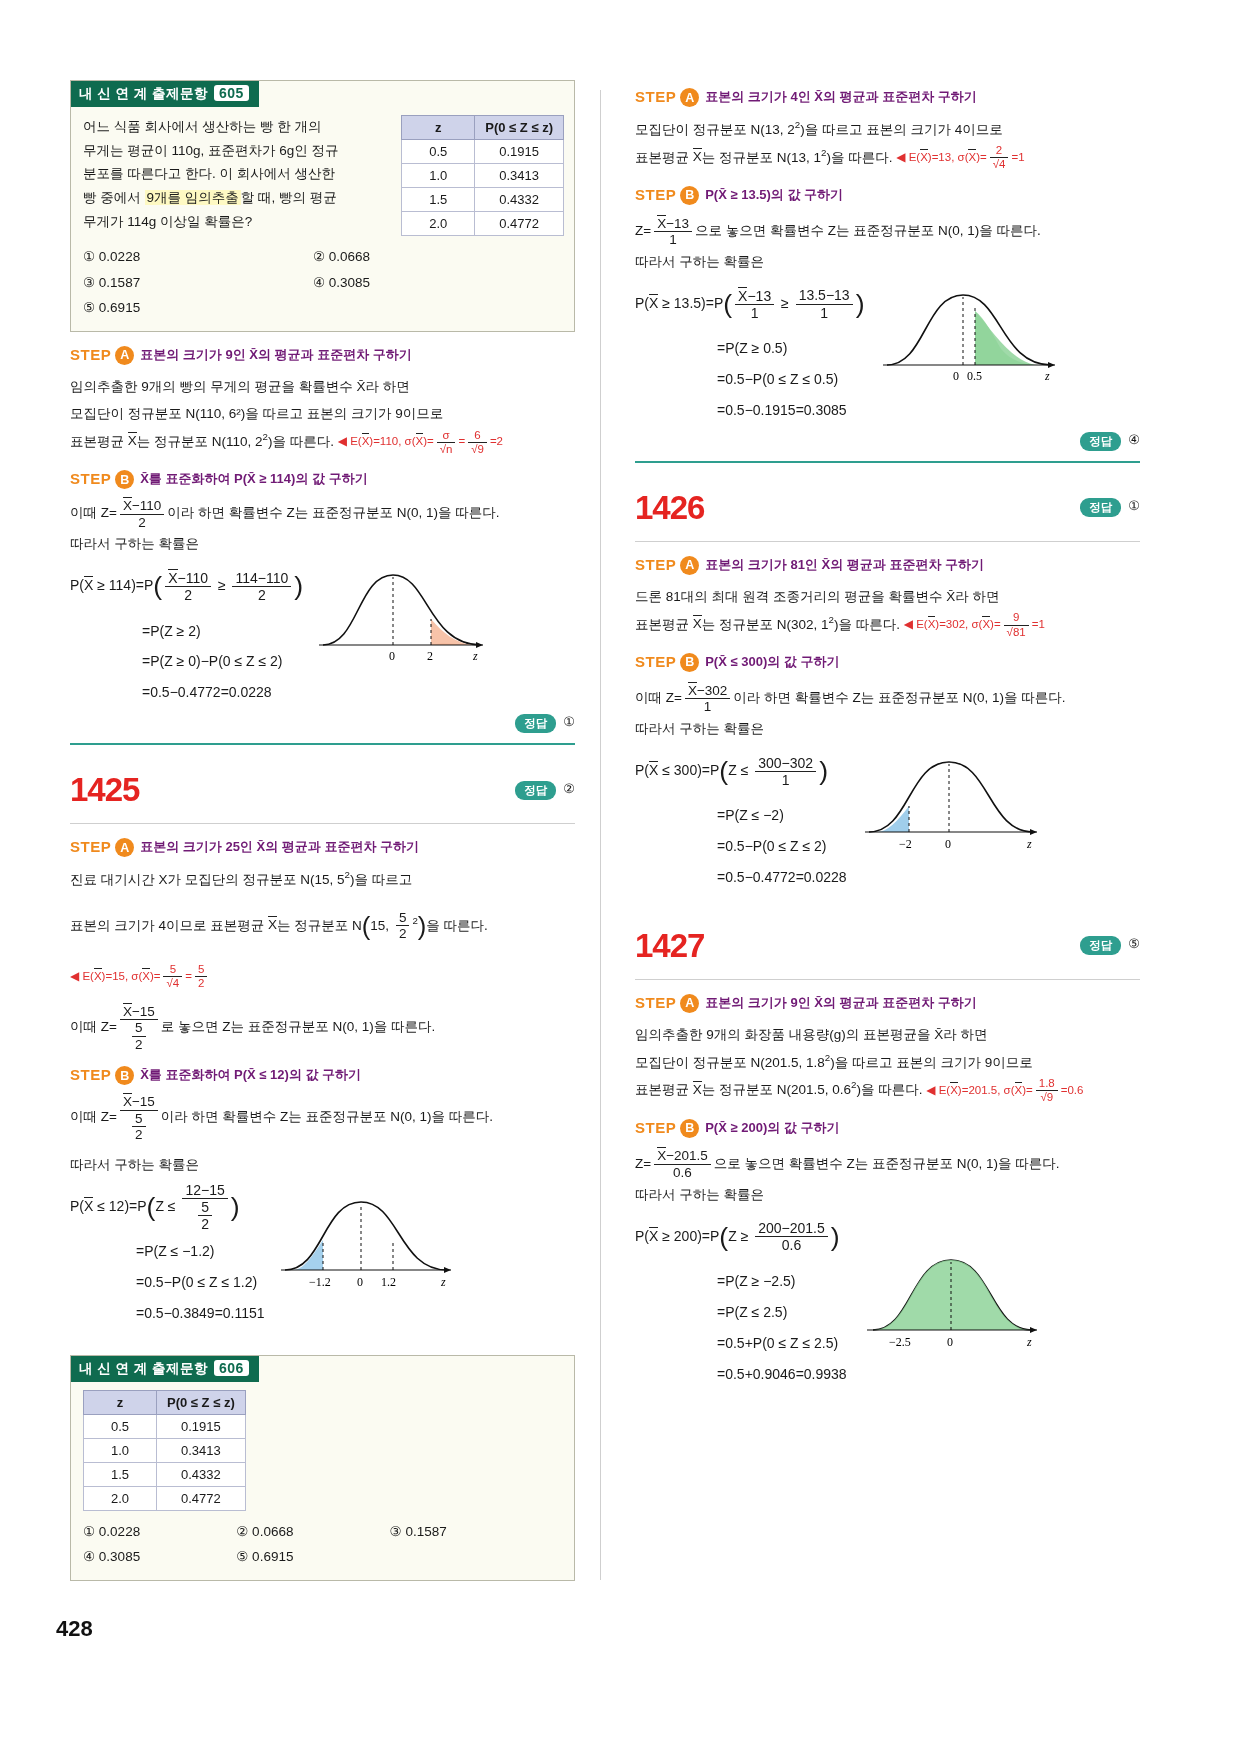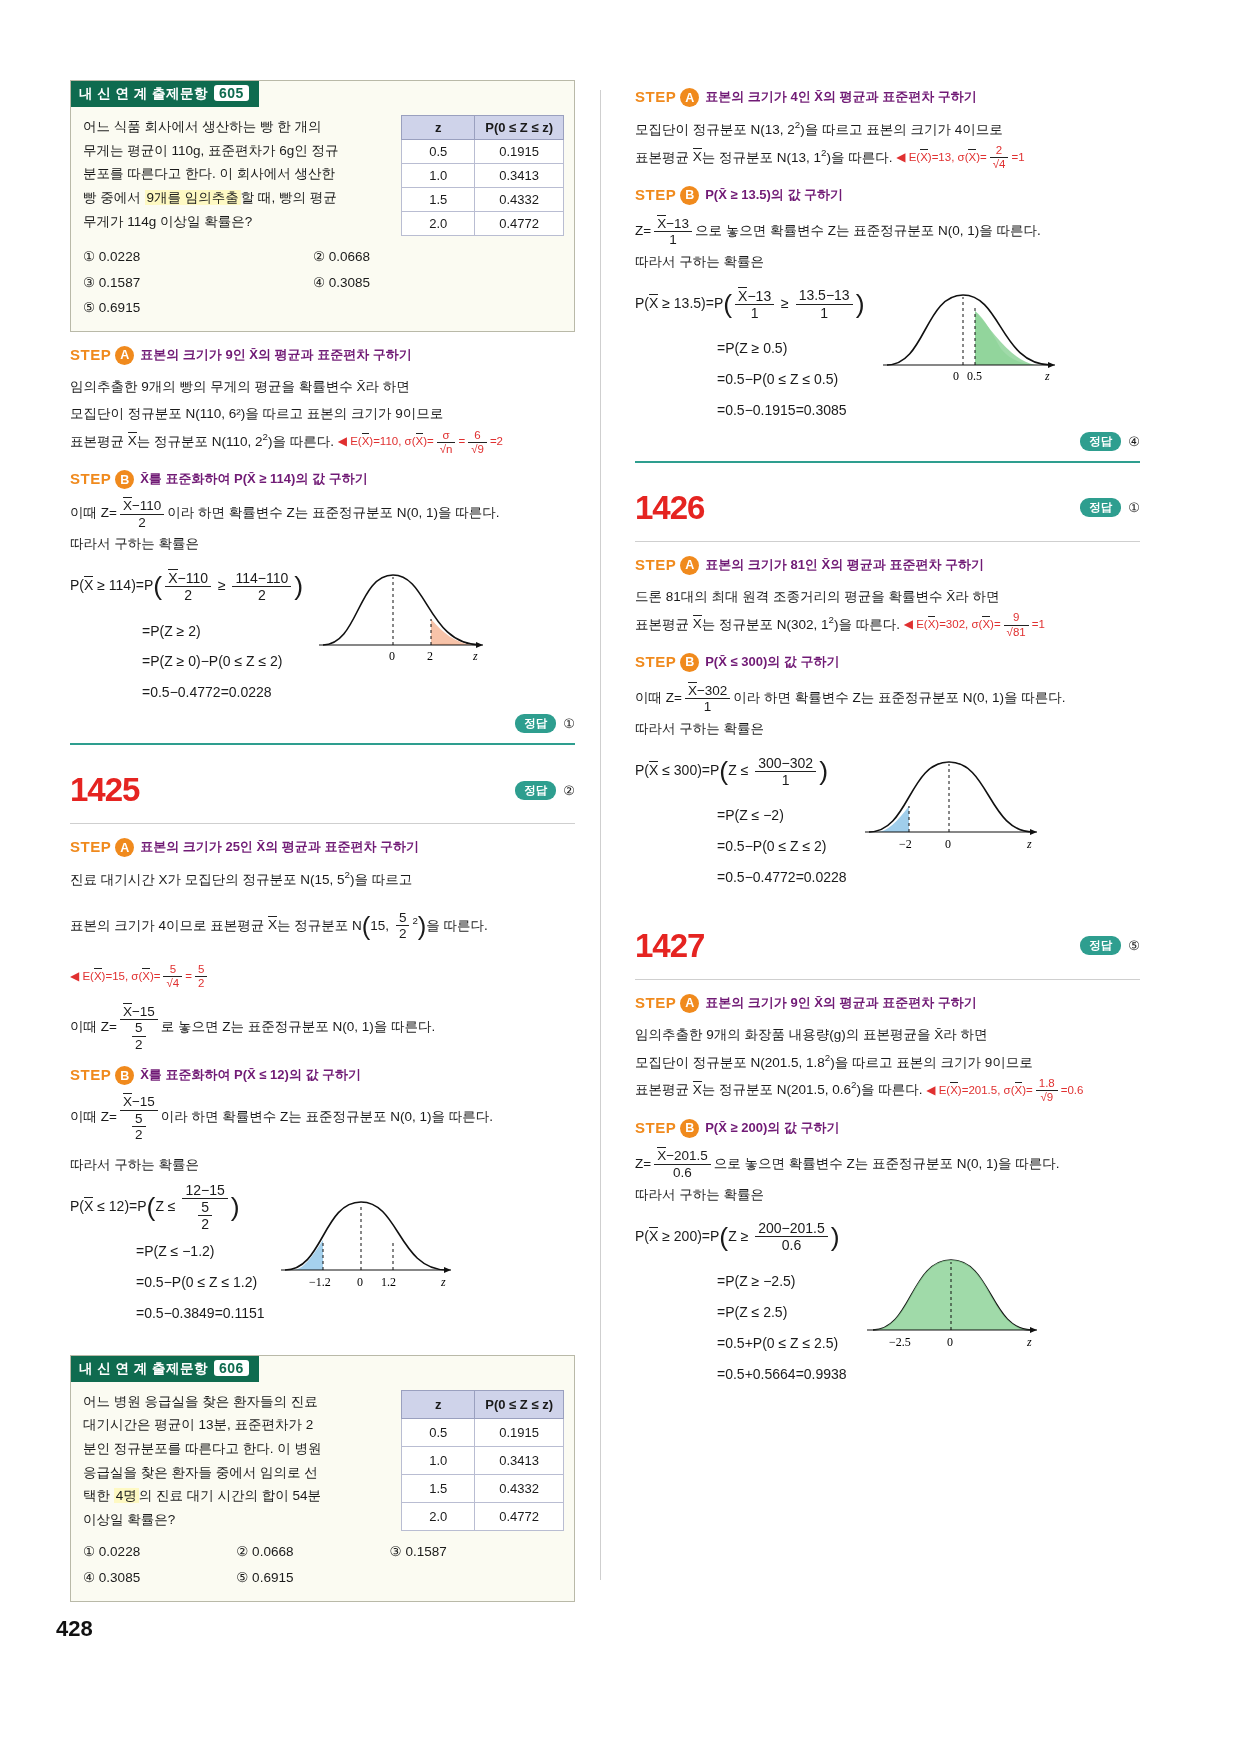--- a/index.html
+++ b/index.html
@@ -52,21 +52,21 @@
   .frac{display:inline-flex;flex-direction:column;vertical-align:middle;text-align:center;line-height:1.15;margin:0 3px;}
   .frac .nu{border-bottom:1px solid #222;padding:0 3px;font-size:inherit;}
   .frac .de{padding:0 3px;font-size:inherit;}
   .ovr{border-top:1px solid #222;display:inline-block;line-height:1.05;padding-top:1px;}
   .big-paren{font-size:1.9em;vertical-align:middle;font-weight:300;}
   .sm{font-size:.72em;vertical-align:super;}
 
   .eqblock{font-size:14px;line-height:2.2;}
 
   .answer{
-    display:inline-flex;align-items:center;gap:7px;font-size:12px;
+    display:inline-flex;gap:7px;font-size:12px;
   }
   .answer .pill{background:#2e9e8f;color:#fff;border-radius:9px;padding:2px 9px;font-weight:bold;font-size:11.5px;}
   .answer .val{font-size:13px;}
   .ansline{display:flex;justify-content:flex-end;margin-top:6px;}
 
   .qnum{color:#e52421;font-size:33px;font-weight:bold;letter-spacing:-1px;}
   .qhead{display:flex;align-items:center;justify-content:space-between;margin-top:26px;}
   .rule{border-top:2px solid #2e9e8f;margin:10px 0 0 0;}
   .rule-thin{border-top:1px solid #cfcfcf;margin:14px 0 0 0;}
 
@@ -296,28 +296,20 @@
           <text x="166" y="108" font-size="12" font-style="italic" font-family="Liberation Serif, serif">z</text>
         </svg>
       </div>
     </div>
 
     <div class="exambox" style="margin-top:26px;">
       <div class="exam-tab">
         <span>내 신 연 계  출제문항</span><span class="num">606</span>
       </div>
       <div class="exam-body">
-        <div class="exam-text">
-          <div>어느 병원 응급실을 찾은 환자들의 진료</div>
-          <div>대기시간은 평균이 13분, 표준편차가 2</div>
-          <div>분인 정규분포를 따른다고 한다. 이 병원</div>
-          <div>응급실을 찾은 환자들 중에서 임의로 선</div>
-          <div>택한 <span class="hl">4명</span>의 진료 대기 시간의 합이 54분</div>
-          <div>이상일 확률은?</div>
-        </div>
         <table class="ztab">
           <tbody>
               <tr>
             <th>z</th>
             <th>P(0 ≤ Z ≤ z)</th>
           </tr>
           <tr>
             <td class="zc">0.5</td>
             <td>0.1915</td>
           </tr>
@@ -538,21 +530,21 @@
       <div class="eqblock">
         <div>
           P(<span class="ovr">X</span> ≥ 200)=P<span class="big-paren">(</span>Z ≥ <span class="frac">
               <span class="nu">200−201.5</span>
               <span class="de">0.6</span>
             </span><span class="big-paren">)</span>
         </div>
         <div style="padding-left:82px;">=P(Z ≥ −2.5)</div>
         <div style="padding-left:82px;">=P(Z ≤ 2.5)</div>
         <div style="padding-left:82px;">=0.5+P(0 ≤ Z ≤ 2.5)</div>
-        <div style="padding-left:82px;">=0.5+0.5664=0.9938</div>
+        <div style="padding-left:82px;">=0.5+0.9046=0.9938</div>
       </div>
       <div class="curvewrap" style="padding-top:30px;">
         <svg width="185" height="118" viewBox="0 0 185 118">
           <path d="M16 92 C54 92, 54 22, 94 22 C134 22, 134 92, 174 92" fill="none" stroke="#111" stroke-width="1.6"></path>
           <path d="M16 92 C54 92, 54 22, 94 22 C134 22, 134 92, 174 92 Z" fill="#8fd39a" opacity=".85"></path>
           <line x1="10" y1="92" x2="180" y2="92" stroke="#111" stroke-width="1.2"></line>
           <polygon points="180,92 173,89 173,95" fill="#111"></polygon>
           <line x1="94" y1="92" x2="94" y2="24" stroke="#111" stroke-width="1" stroke-dasharray="3,3"></line>
           <text x="32" y="108" font-size="12" font-family="Liberation Serif, serif">−2.5</text>
           <text x="90" y="108" font-size="12" font-family="Liberation Serif, serif">0</text>

